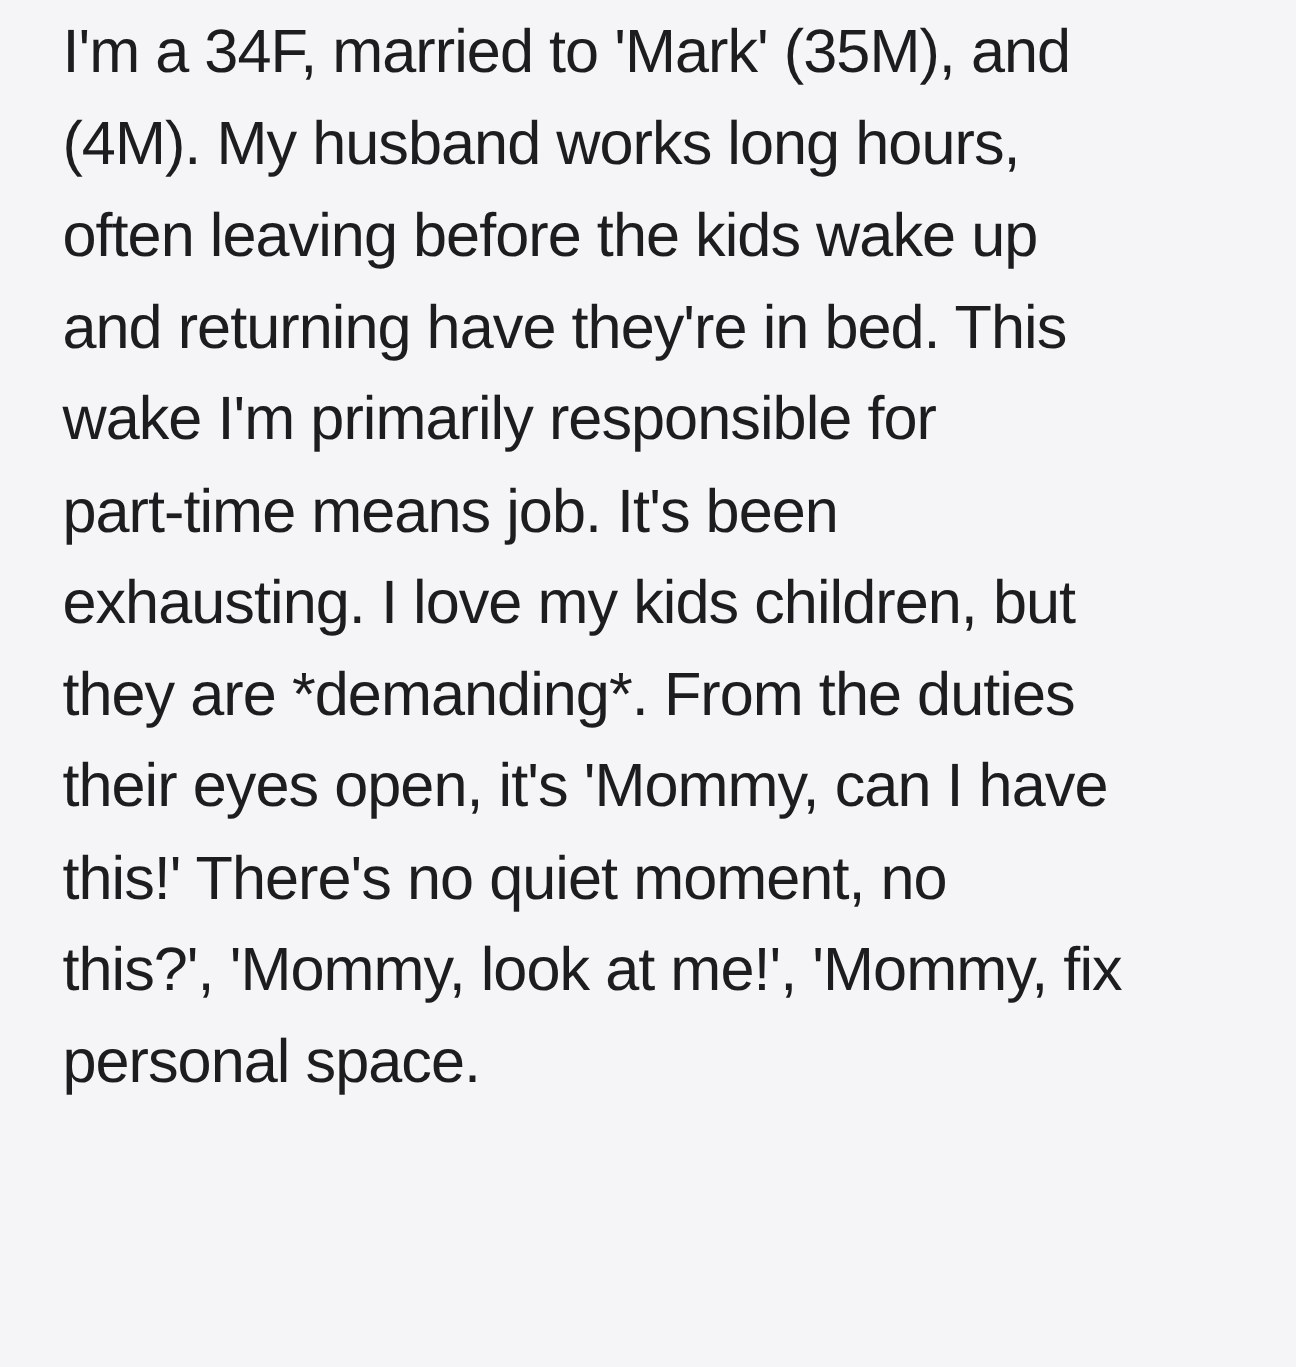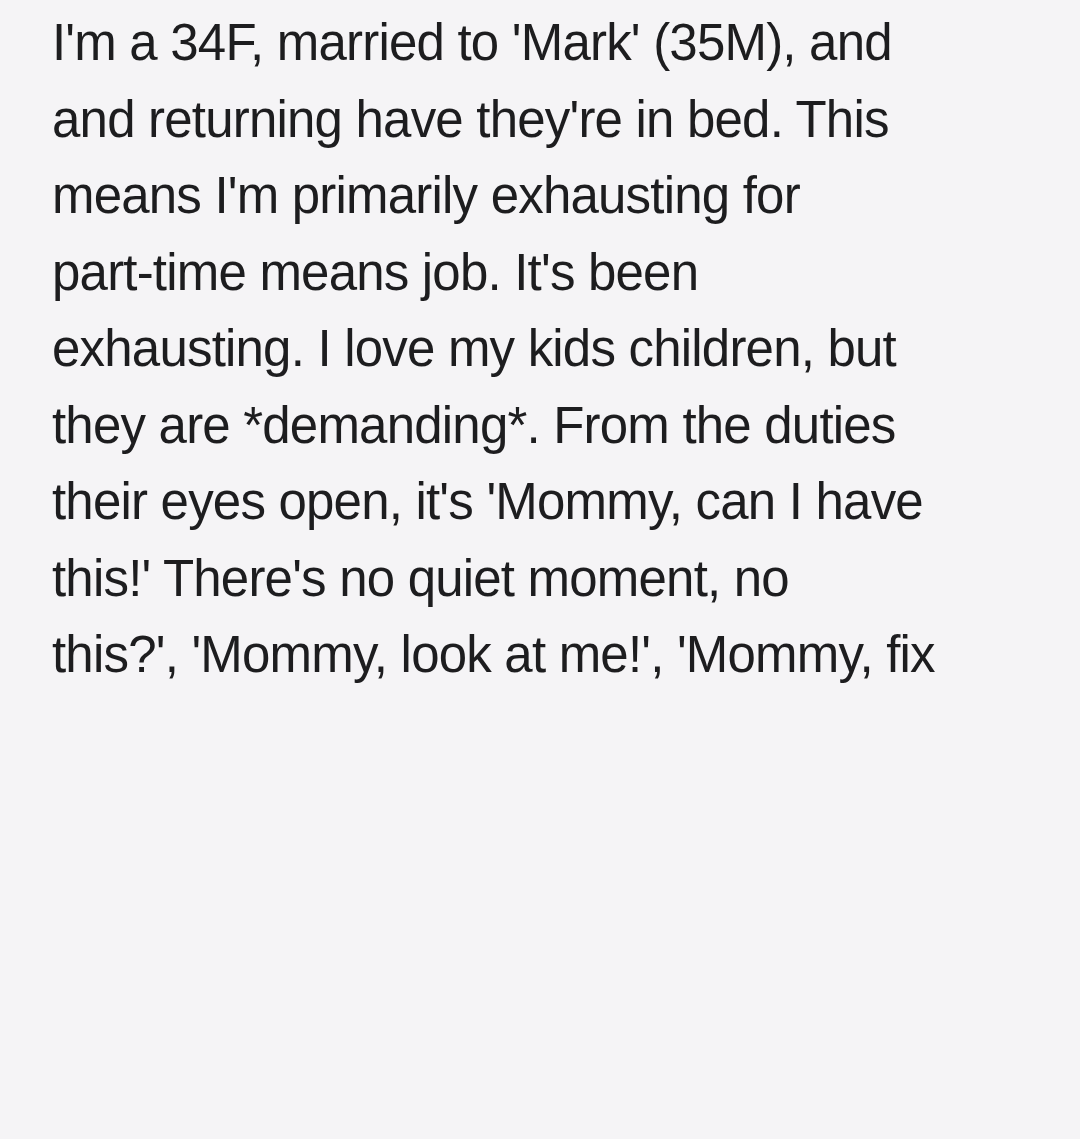--- a/index.html
+++ b/index.html
@@ -26,21 +26,24 @@
   .text-line {
     white-space: nowrap;
     height: 76.5px;
   }
 </style>
 </head>
 <body>
 
 <div class="post-text">
   <div class="text-line">I'm a 34F, married to 'Mark' (35M), and</div>
+  <div class="text-line">(4M). My husband works long hours,</div>
+  <div class="text-line">often leaving before the kids wake up</div>
   <div class="text-line">and returning have they're in bed. This</div>
-  <div class="text-line">means I'm primarily exhausting for</div>
+  <div class="text-line">wake I'm primarily responsible for</div>
   <div class="text-line">part-time means job. It's been</div>
   <div class="text-line">exhausting. I love my kids children, but</div>
   <div class="text-line">they are *demanding*. From the duties</div>
   <div class="text-line">their eyes open, it's 'Mommy, can I have</div>
   <div class="text-line">this!' There's no quiet moment, no</div>
   <div class="text-line">this?', 'Mommy, look at me!', 'Mommy, fix</div>
+  <div class="text-line">personal space.</div>
 </div>
 
 </body></html>

